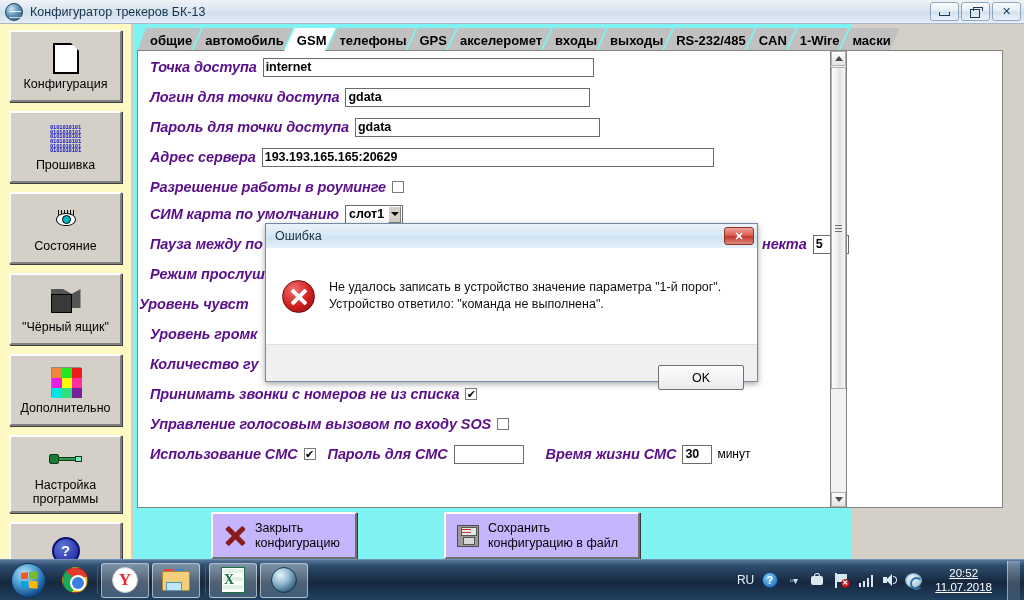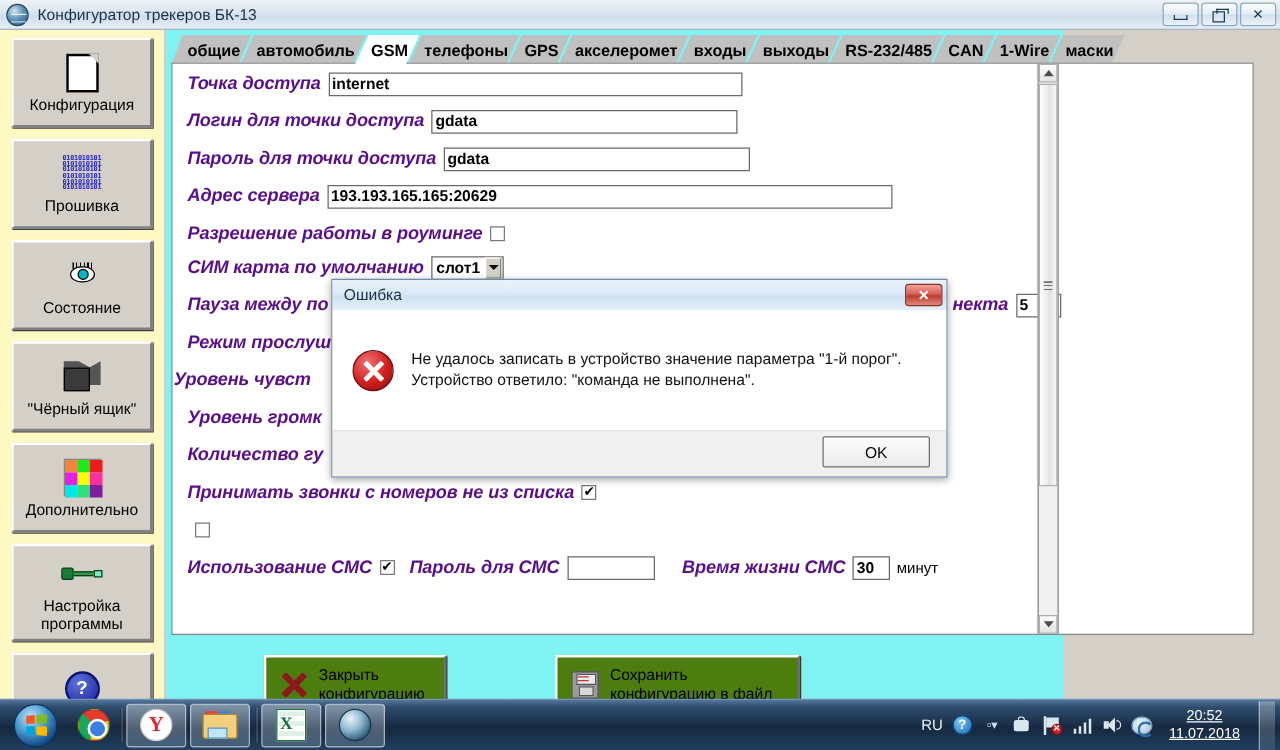--- a/index.html
+++ b/index.html
@@ -175,22 +175,22 @@
     background:linear-gradient(to right,#fdfdfd 0%,#ededed 45%,#e1e1e1 55%,#f7f7f7 100%);
     border:1px solid #b0b0b0;
     display:flex;align-items:center;justify-content:center;
   }
   #sb-thumb .grip{ width:7px;height:7px;
     background:repeating-linear-gradient(to bottom,#6f6f6f 0 1px,transparent 1px 3px); }
 
   
   #botbar{ position:absolute; left:0; bottom:0; width:891px; height:51px; }
   .act-btn{
-    position:absolute; top:16px; height:47px;
-    background:#4d7c0f;
+    position:absolute; top:4px; height:47px;
+    background:#c4b5fd;
     border-top:2px solid #ffffff; border-left:2px solid #ffffff;
     border-right:2px solid #6f6f6f; border-bottom:2px solid #6f6f6f;
     box-shadow:1px 1px 0 #3a3a3a;
     display:flex; align-items:center; gap:7px; padding:0 9px;
     font-size:12.5px; color:#000; line-height:15px;
     cursor:default;
   }
   .act-ic{ width:26px; flex:none; display:flex;align-items:center;justify-content:center;}
   .ic-x{ position:relative; width:22px;height:22px; }
   .ic-x:before,.ic-x:after{ content:""; position:absolute; left:9px; top:-1px; width:5px;height:24px;background:#8b1a1a;border-radius:1px;}
@@ -233,21 +233,21 @@
   .err-ic{
     width:33px;height:33px;border-radius:50%;flex:none;
     background:radial-gradient(circle at 35% 28%,#f07070 0%,#d01f1f 55%,#8d0d0d 100%);
     border:1px solid #6d0a0a; position:relative;
   }
   .err-ic:before,.err-ic:after{content:"";position:absolute;left:14px;top:6px;width:4px;height:20px;background:#fff;border-radius:1px;}
   .err-ic:before{transform:rotate(45deg);} .err-ic:after{transform:rotate(-45deg);}
   #dlg-msg{ font-size:12.5px; color:#111; line-height:17px; }
   #dlg-foot{ height:37px; background:#f0f0f0; border-top:1px solid #dfdfdf; position:relative;}
   #dlg-ok{
-    position:absolute; right:13px; top:4px; width:86px;height:25px;
+    position:absolute; right:13px; top:20px; width:86px;height:25px;
     background:linear-gradient(to bottom,#fdfdfd,#eaeaea);
     border:1px solid #707070; border-radius:2px;
     display:flex;align-items:center;justify-content:center;
     font-size:12.5px; color:#000;
   }
 
   
   #taskbar{
     position:absolute; left:0; bottom:0; width:1024px; height:41px;
     background:linear-gradient(to bottom,#4d6b8c 0%,#2b4766 12%,#15263c 55%,#1b3busa 56%,#22405f 100%);
@@ -517,20 +517,21 @@
     <div class="row" style="top:302px;left:12px;">
       <span class="lbl">Количество гу</span>
     </div>
 
     <div class="row" style="top:332px;left:12px;">
       <span class="lbl">Принимать звонки с номеров не из списка</span>
       <span class="chk" style="margin-left:6px;">✔</span>
     </div>
 
     <div class="row" style="top:362px;left:12px;">
+      <span class="lbl">Управление голосовым вызовом по входу SOS</span>
       <span class="chk" style="margin-left:6px;"></span>
     </div>
 
     <div class="row" style="top:392px;left:12px;">
       <span class="lbl">Использование СМС</span>
       <span class="chk" style="margin-left:6px;">✔</span>
       <span class="lbl" style="margin-left:12px;">Пароль для СМС</span>
       <span class="txtin" style="width:70px;margin-left:6px;"></span>
       <span class="lbl" style="margin-left:22px;">Время жизни СМС</span>
       <span class="txtin" style="width:30px;margin-left:6px;">30</span>

